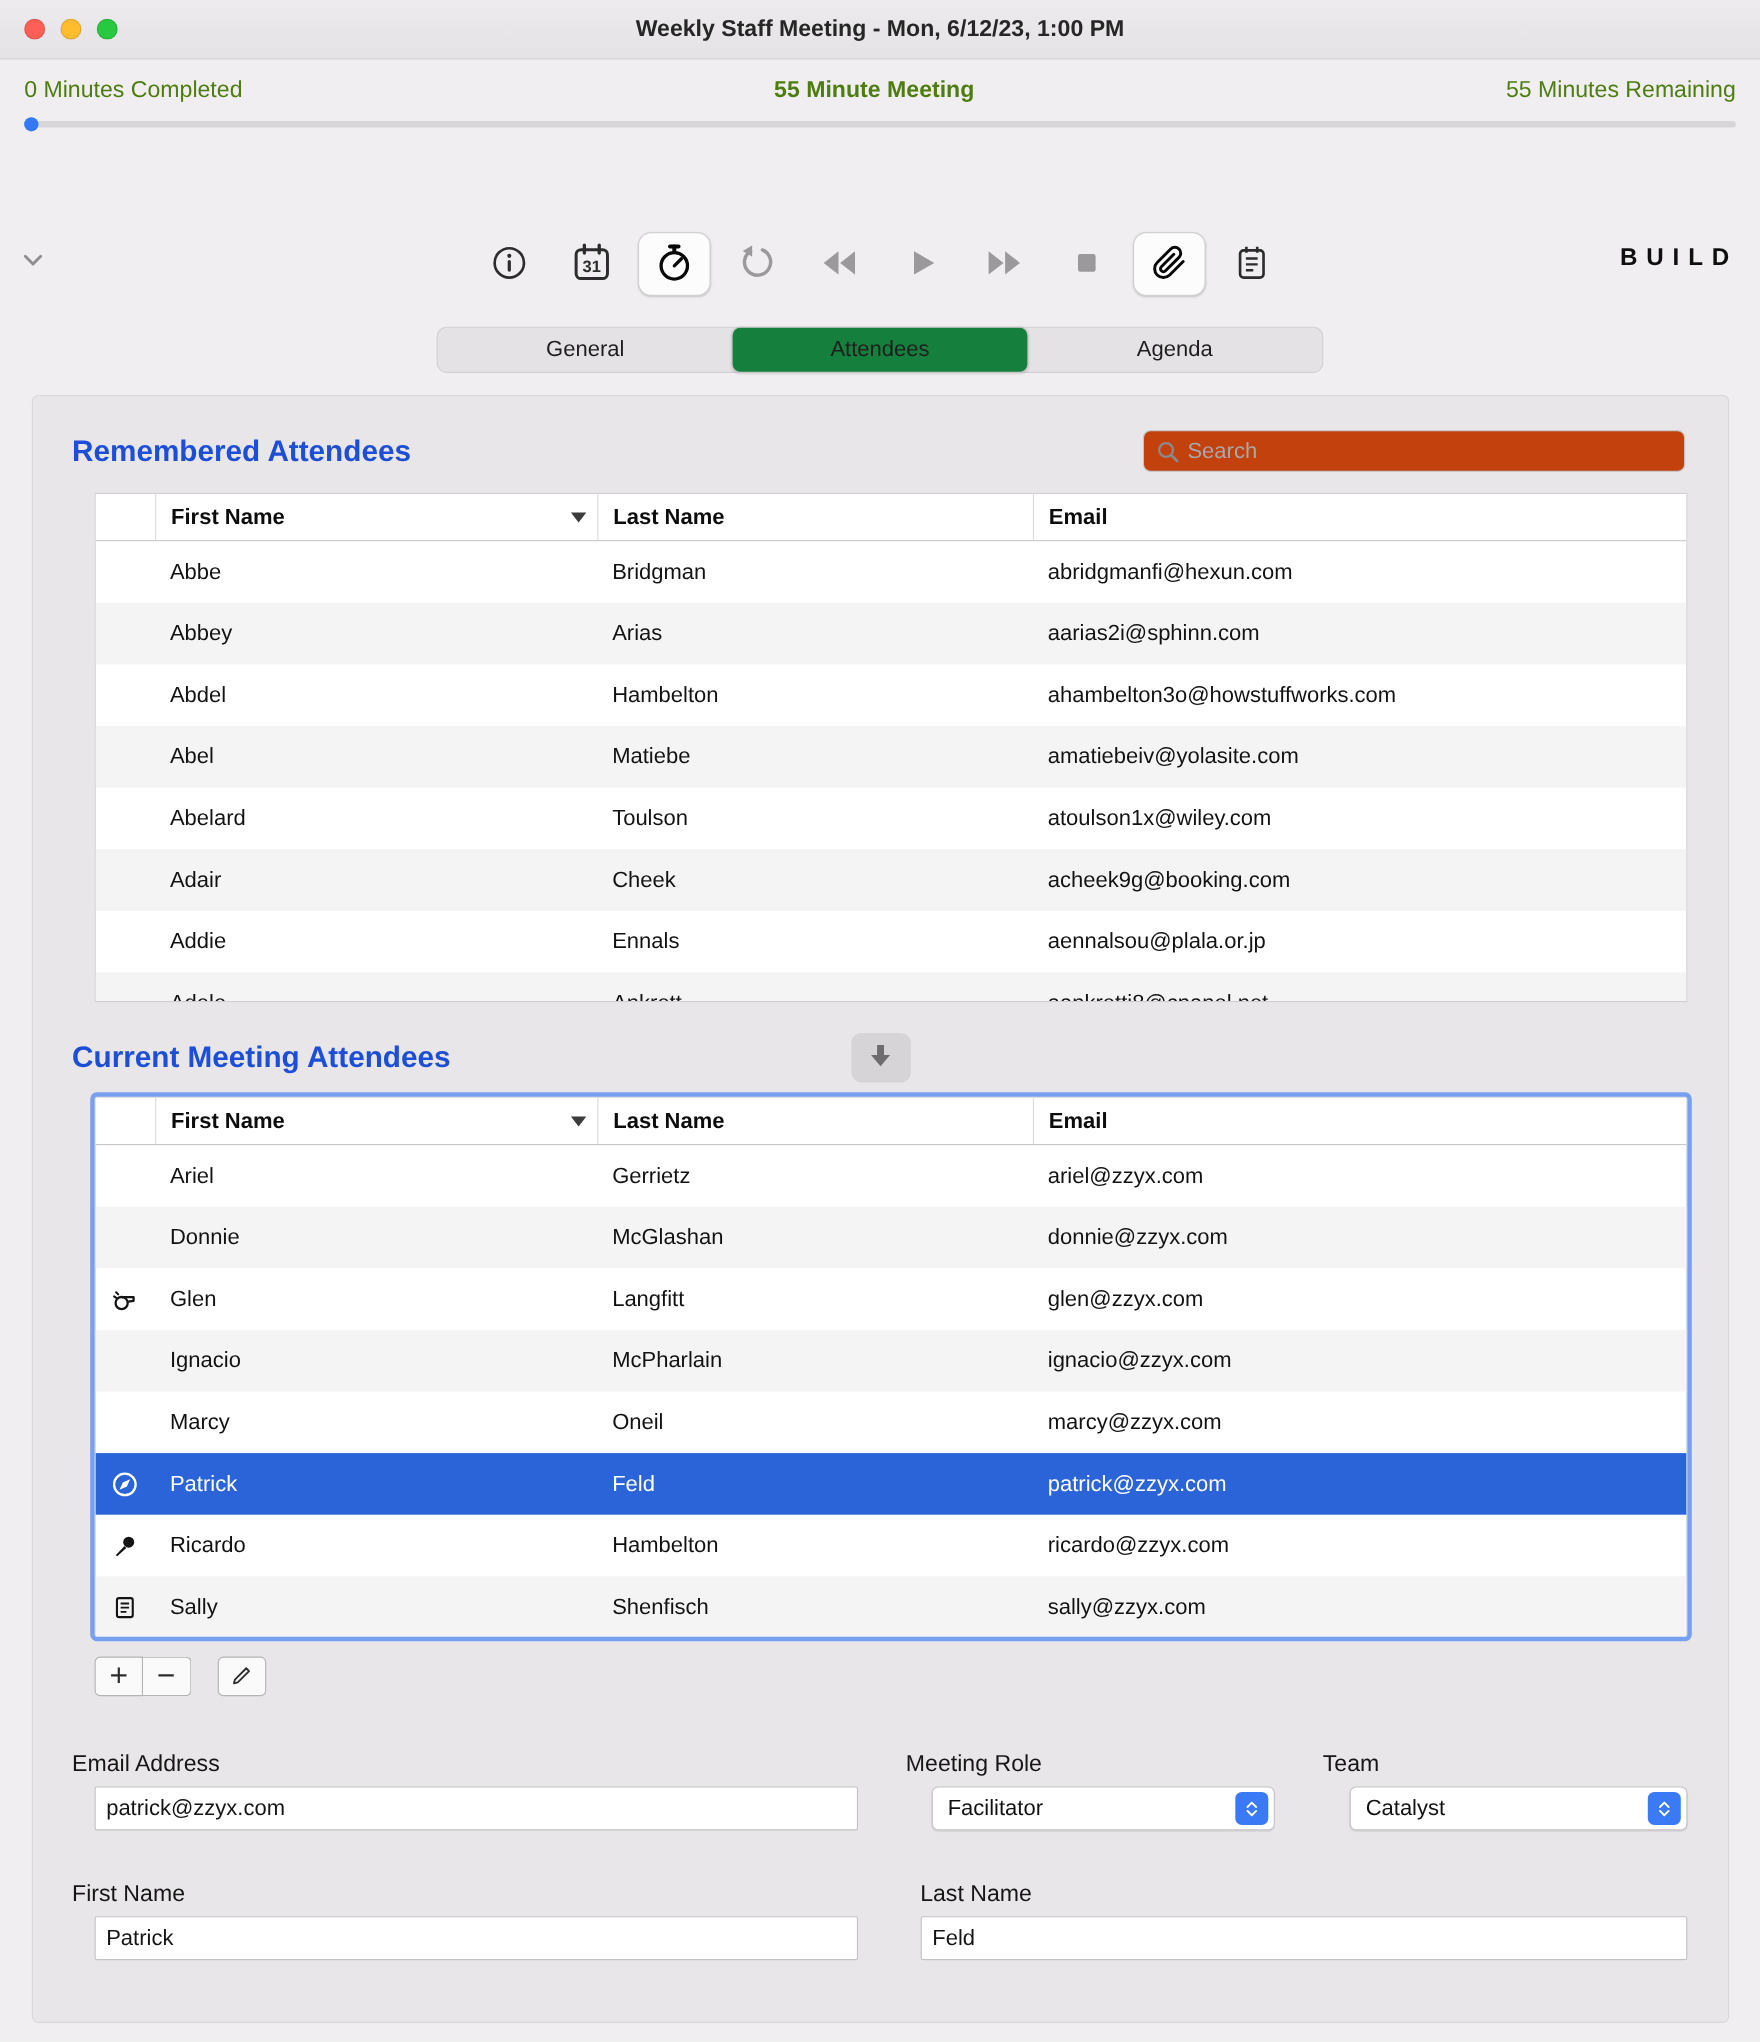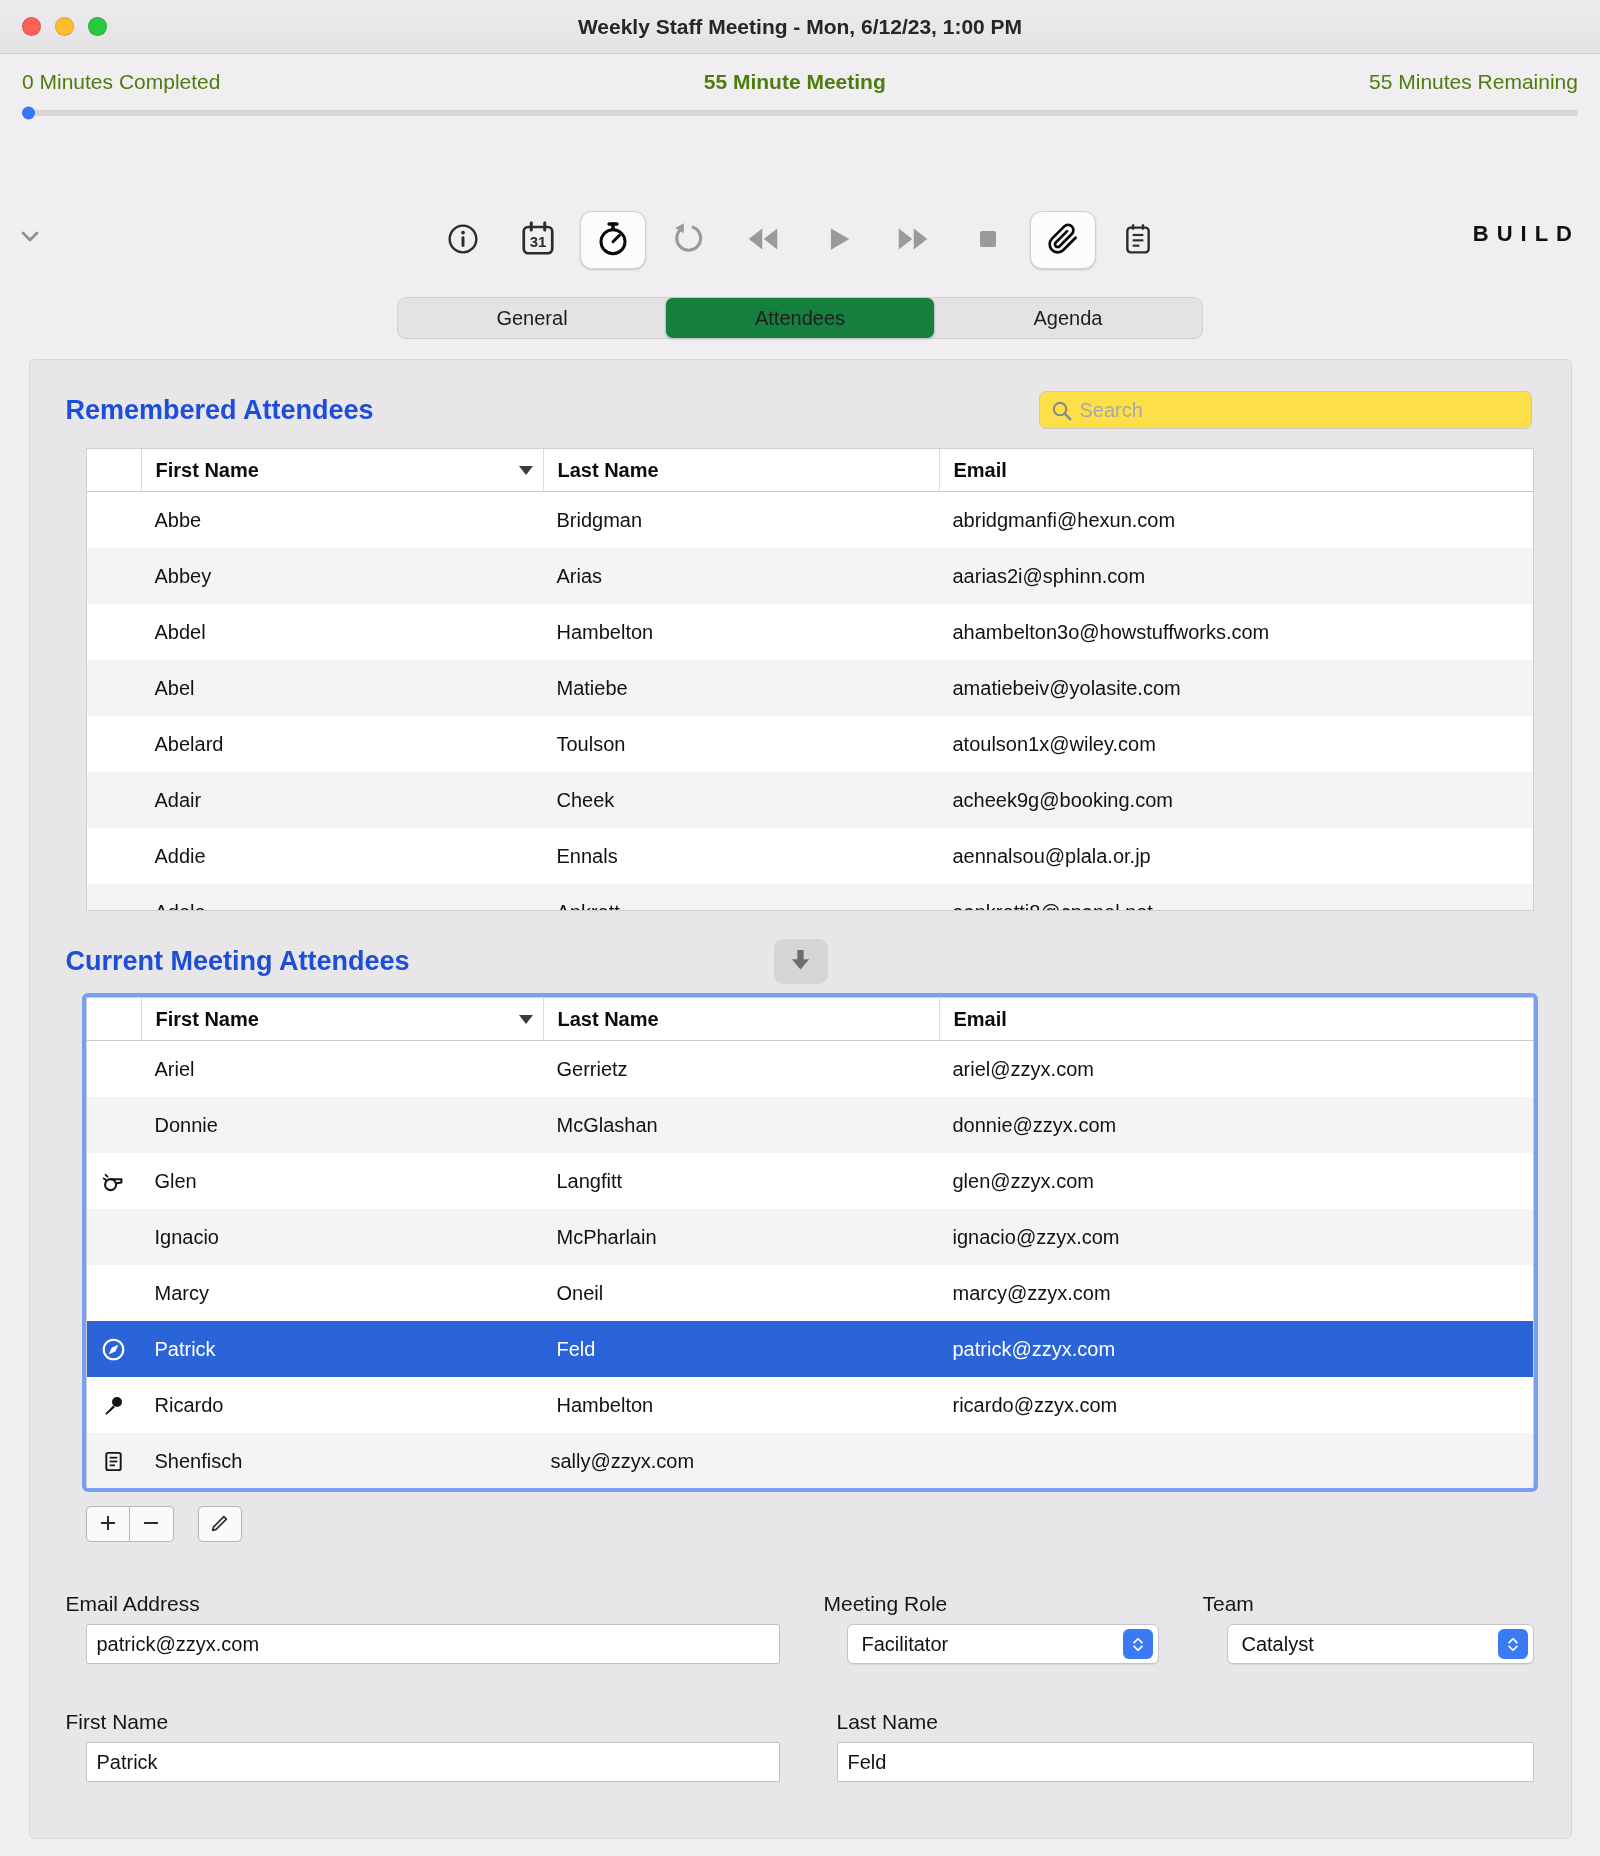--- a/index.html
+++ b/index.html
@@ -45,21 +45,21 @@
         background:transparent; border:none; border-radius:8px; font-family:inherit;}
   .tab.selected{ background:#15803d; border:1px solid #c9c7c9; margin:-1px; box-shadow:0 1px 2px rgba(0,0,0,.12);}
 
   
   .panel{ width:1543px; height:1480px; margin:20px auto 0; background:#e8e6e8;
           border:1px solid #d9d7d9; border-radius:6px; padding:30px 39px 0 56px;}
   .section-head{ display:flex; justify-content:space-between; align-items:center; height:40px;}
   .section-title{ font-size:27px; color:#1d4ed8; margin-left:-20px;}
   .search-wrap{ position:relative; width:493px;}
   .search-input{ width:100%; height:38px; border:1px solid #c8c6c8; border-radius:7px;
-                 padding:0 12px 0 40px; font-size:20px; background:#fde047; color:#222; font-family:inherit;}
+                 padding:0 12px 0 40px; font-size:20px; background:#c2410c; color:#222; font-family:inherit;}
   .search-input::placeholder{ color:#a9a7a9;}
   .search-icon{ position:absolute; left:11px; top:8px; color:#8b898b;}
 
   
   .table{ width:1448px; background:#fff; border:1px solid #cfcdcf;}
   .remembered-table{ margin-top:18px; height:463px; overflow:hidden;}
   .current-table{ margin-top:12px; height:491px; outline:4px solid #78a0f0; border-radius:2px;}
   .tr{ display:flex; height:56px; align-items:stretch;}
   .th-row{ height:43px; border-bottom:1px solid #c9c7c9; background:#fff;}
   .th{ font-weight:700; font-size:20px; display:flex; align-items:center; padding:0 14px; position:relative; color:#0c0c0c;}
@@ -416,20 +416,21 @@
         <div class="td c-icon">
           <span class="row-icon">
             <svg width="23" height="23" viewBox="0 0 24 24">
               <rect x="4.5" y="3" width="15" height="18" rx="2" fill="none" stroke="currentColor" stroke-width="2"></rect>
               <line x1="8" y1="8" x2="16" y2="8" stroke="currentColor" stroke-width="1.8"></line>
               <line x1="8" y1="12" x2="16" y2="12" stroke="currentColor" stroke-width="1.8"></line>
               <line x1="8" y1="16" x2="13.5" y2="16" stroke="currentColor" stroke-width="1.8"></line>
             </svg>
           </span>
         </div>
+        <div class="td c-first">Sally</div>
           <div class="td c-last">Shenfisch</div>
           <div class="td c-email">sally@zzyx.com</div>
       </div>
     </div>
   </div>
 
   <div class="edit-row">
     <button class="edit-btn plus">
       <span>
         <svg width="20" height="20" viewBox="0 0 20 20">

